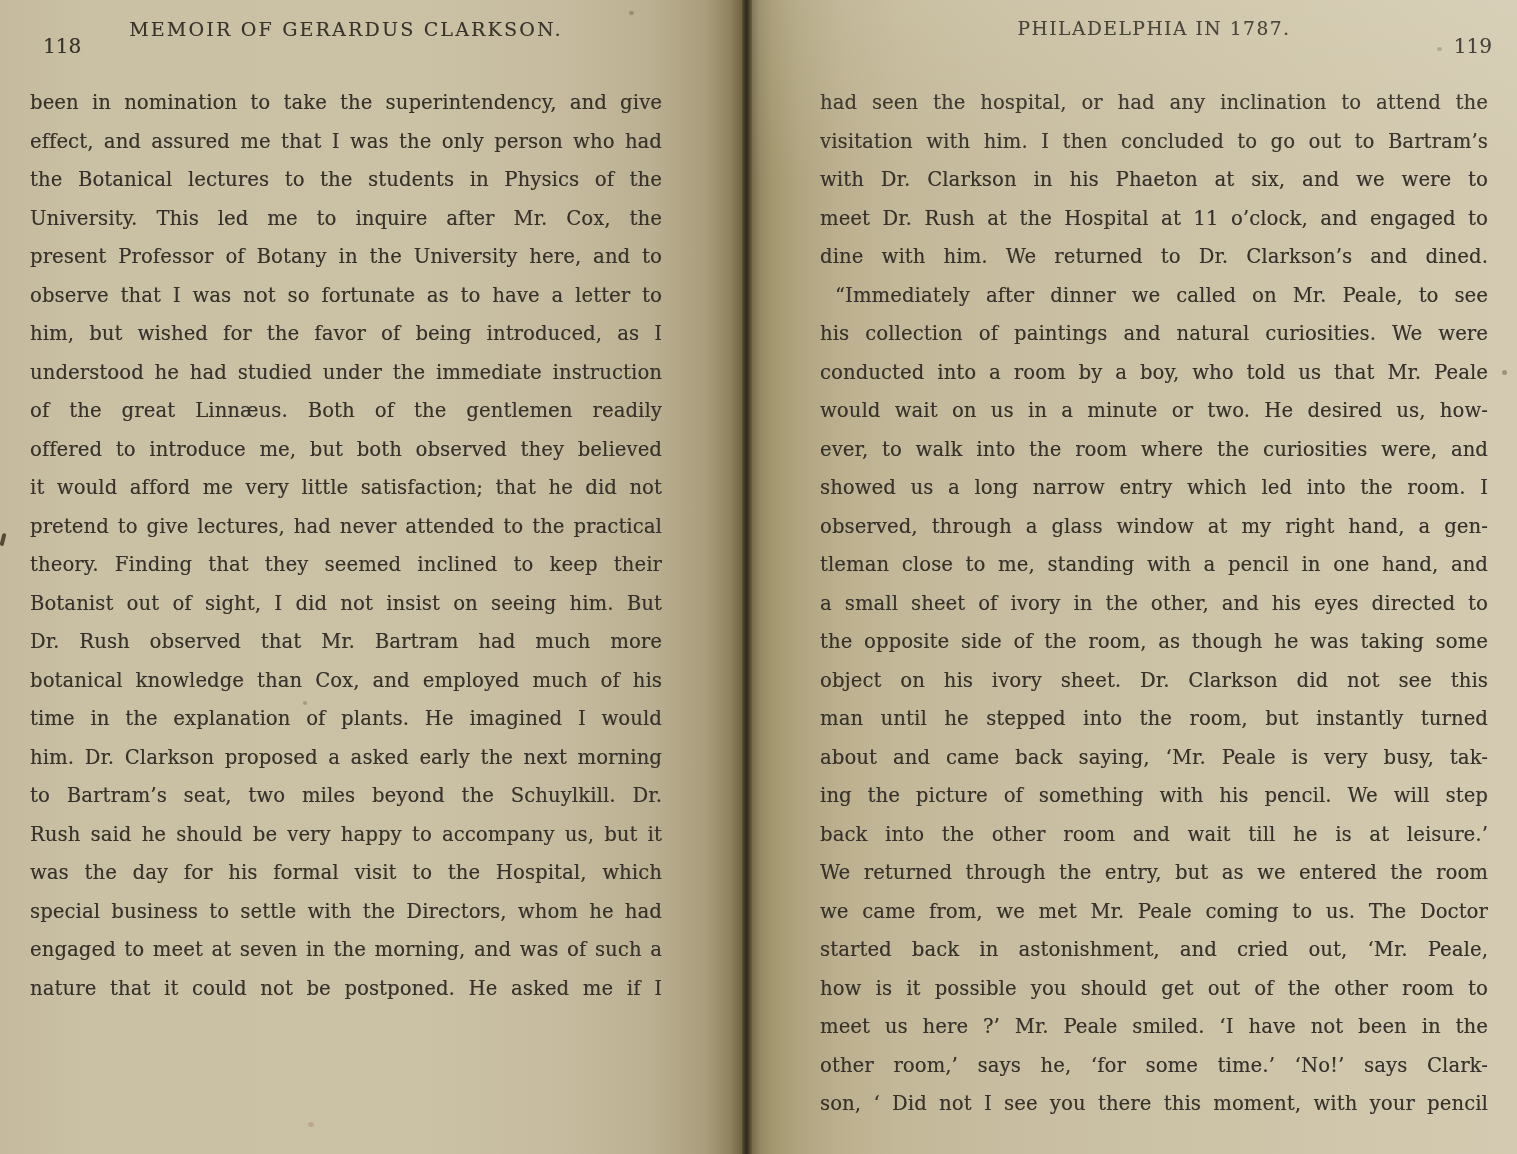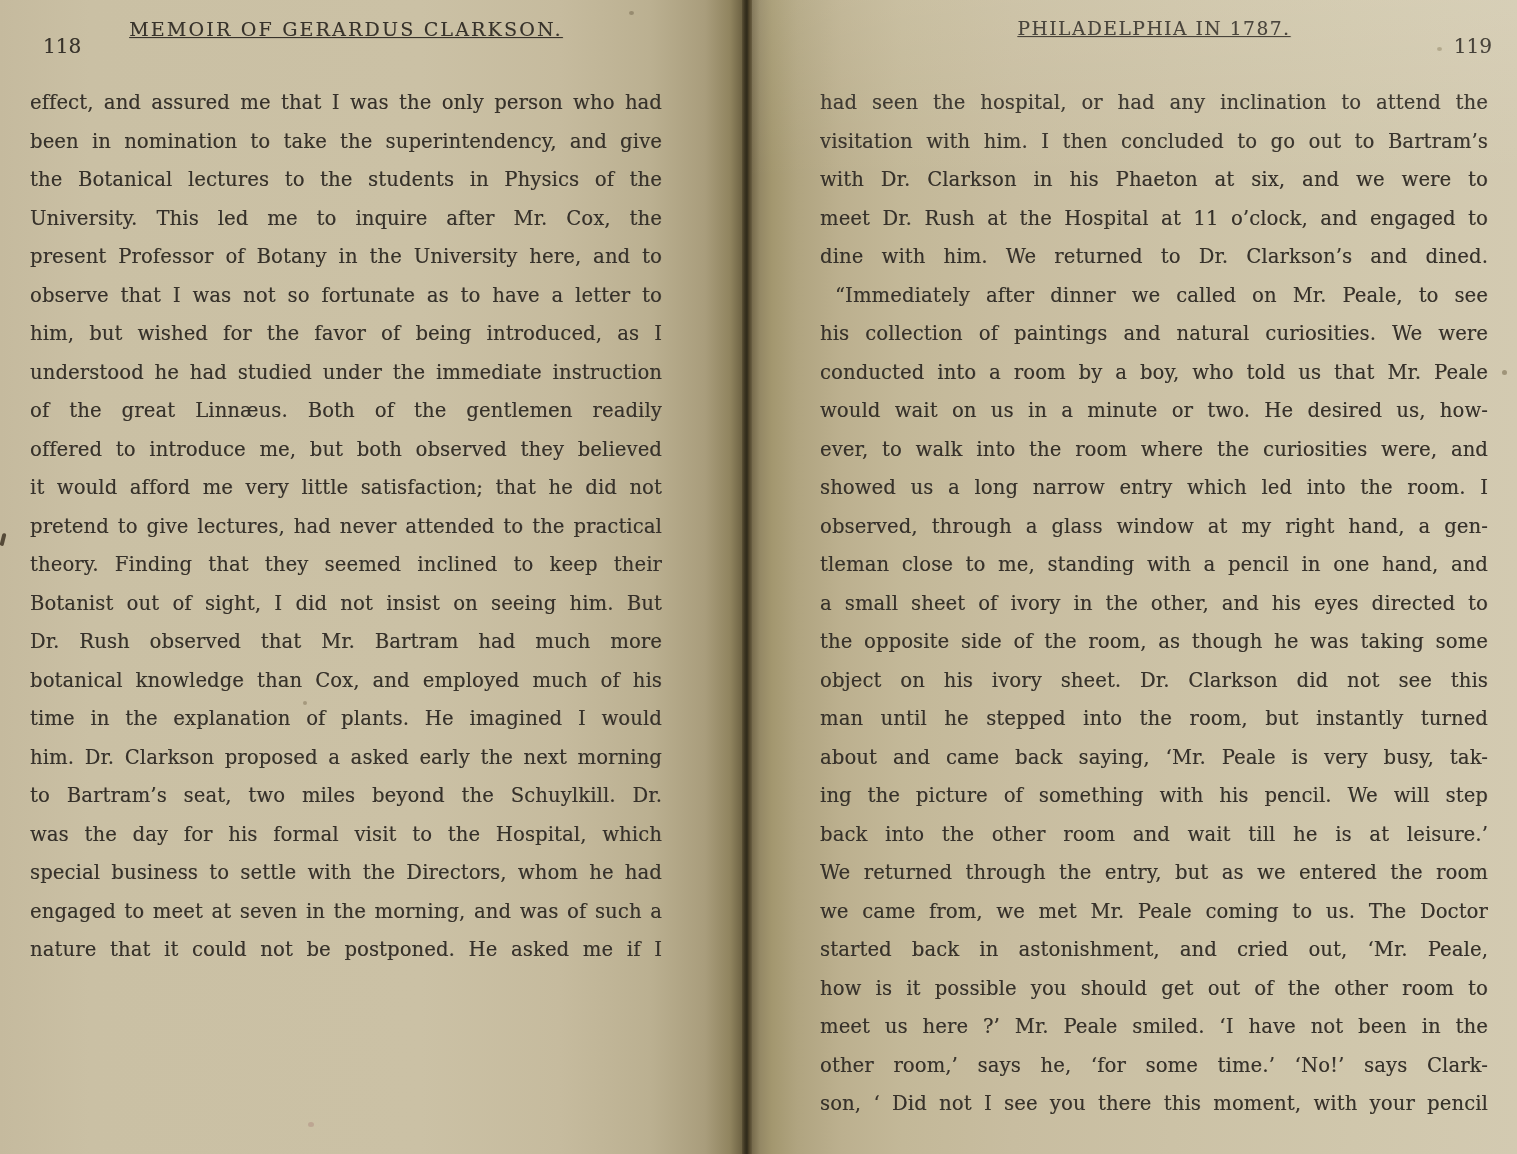--- a/index.html
+++ b/index.html
@@ -42,21 +42,20 @@
 
   .header { position:absolute; top:18px; height:26px; }
   .page-left  .header { left:30px;  width:632px; }
   .page-right .header { left:68px;  width:668px; }
   .running-title {
     display:block; width:100%; text-align:center;
     font-size:19px; letter-spacing:2.2px;
     color:#38332b;
     text-shadow:0.3px 0.3px 0.5px rgba(56,51,43,0.4);
     white-space:nowrap;
-    text-decoration:underline;
   }
   .running-title.narrow { letter-spacing:1.6px; font-size:18.5px; }
   .pagenum {
     position:absolute; top:16px;
     font-size:20px; color:#38332b;
     text-shadow:0.3px 0.3px 0.5px rgba(56,51,43,0.4);
     margin-left:21px;
   }
   .pagenum.pn-left  { left:-8px; }
   .pagenum.pn-right { right:-4px; }
@@ -94,39 +93,40 @@
 
 <div class="spread">
 
   <div class="page page-left">
     <div class="header">
       <span class="pagenum pn-left">118</span>
       <span class="running-title">MEMOIR OF GERARDUS CLARKSON.</span>
     </div>
     <div class="body-text">
         <div>
+          <div class="line">been in nomination to take the superintendency, and give</div>
           <div class="line">effect, and assured me that I was the only person who had</div>
-          <div class="line">been in nomination to take the superintendency, and give</div>
           <div class="line">the Botanical lectures to the students in Physics of the</div>
           <div class="line">University.  This led me to inquire after Mr. Cox, the</div>
           <div class="line">present Professor of Botany in the University here, and to</div>
           <div class="line">observe that I was not so fortunate as to have a letter to</div>
           <div class="line">him, but wished for the favor of being introduced, as I</div>
           <div class="line">understood he had studied under the immediate instruction</div>
           <div class="line">of the great Linnæus.  Both of the gentlemen readily</div>
           <div class="line">offered to introduce me, but both observed they believed</div>
           <div class="line">it would afford me very little satisfaction; that he did not</div>
           <div class="line">pretend to give lectures, had never attended to the practical</div>
           <div class="line">theory.  Finding that they seemed inclined to keep their</div>
           <div class="line">Botanist out of sight, I did not insist on seeing him.  But</div>
           <div class="line">Dr. Rush observed that Mr. Bartram had much more</div>
           <div class="line">botanical knowledge than Cox, and employed much of his</div>
           <div class="line">time in the explanation of plants.  He imagined I would</div>
           <div class="line">him.  Dr. Clarkson proposed a asked early the next morning</div>
           <div class="line">to Bartram’s seat, two miles beyond the Schuylkill.  Dr.</div>
+          <div class="line">Rush said he should be very happy to accompany us, but it</div>
           <div class="line">was the day for his formal visit to the Hospital, which</div>
           <div class="line">special business to settle with the Directors, whom he had</div>
           <div class="line">engaged to meet at seven in the morning, and was of such a</div>
           <div class="line">nature that it could not be postponed.  He asked me if I</div>
         </div>
       </div>
     <div class="margin-tick"></div>
   </div>
 
   <div class="gutter"></div>

